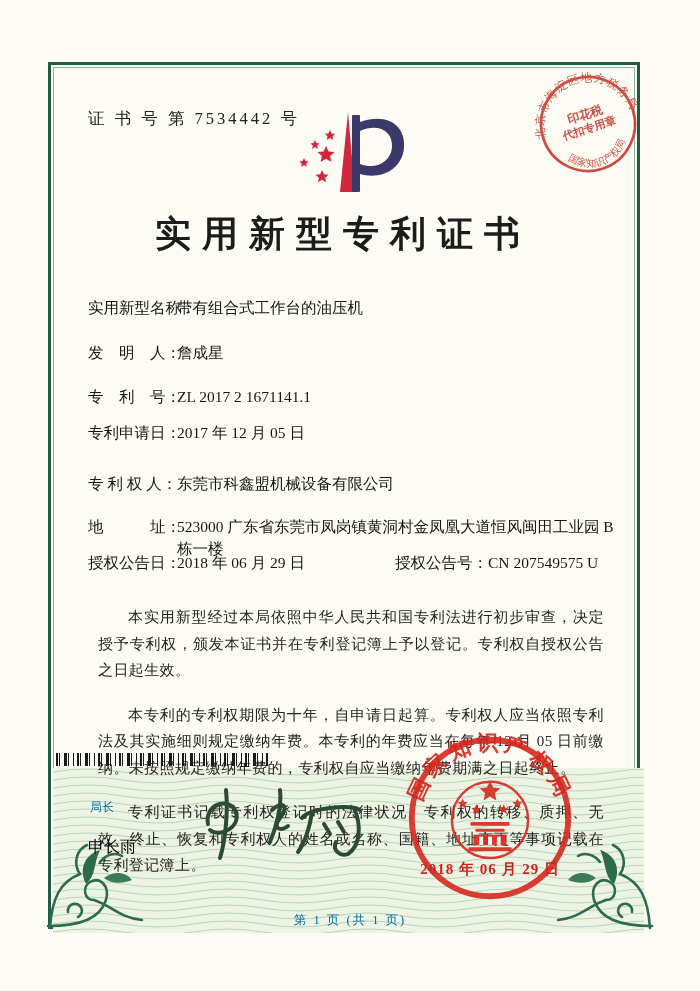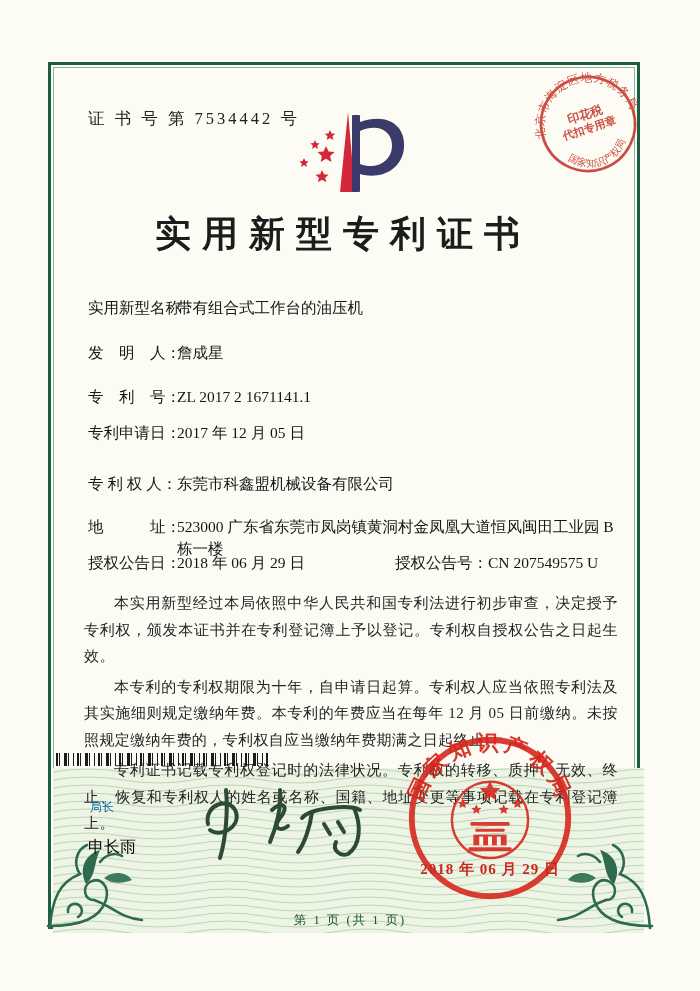--- a/index.html
+++ b/index.html
@@ -31,21 +31,21 @@
   .field-label{display:inline-block;width:89px;vertical-align:top;white-space:nowrap;}
   .field-value{display:inline-block;width:455px;vertical-align:top;}
   .row1{top:297px}.row2{top:342px}.row3{top:386px}.row4{top:422px}
   .row5{top:473px}.row6{top:516px}.row7{top:552px;white-space:nowrap;}
   .grant-right{position:absolute;left:307px;top:0;}
   
   .paragraphs{
     position:absolute;left:80px;top:586px;width:542px;
     font-size:15px;line-height:26.5px;text-align:justify;color:#242424;letter-spacing:.4px;
   }
-  .paragraphs p{margin:4px;text-indent:2em;}
+  .paragraphs p{margin:18px;text-indent:2em;}
   
   .guilloche{position:absolute;left:53px;top:768px;z-index:0;}
   .barcode{
     position:absolute;left:56px;top:753px;width:212px;height:13px;z-index:1;
     background:repeating-linear-gradient(90deg,
       #1b1b1b 0 2px,transparent 2px 3px,
       #1b1b1b 3px 4px,transparent 4px 8px,
       #1b1b1b 8px 11px,transparent 11px 12px,
       #1b1b1b 12px 13px,transparent 13px 17px,
       #1b1b1b 17px 18px,transparent 18px 21px);
@@ -53,21 +53,21 @@
   .director-title{position:absolute;left:90px;top:799px;font-size:12px;z-index:2;color:#0369a1;}
   .director-name{position:absolute;left:88px;top:837px;font-size:16px;z-index:2;color:#000000;}
   .signature{position:absolute;left:180px;top:780px;z-index:2;}
   .seal{position:absolute;left:402px;top:730px;z-index:2;}
   .seal-date{
     position:absolute;left:400px;top:860px;width:180px;text-align:center;z-index:3;
     color:#c8271d;font-size:15px;letter-spacing:1px;font-weight:600;
   }
   .footer{
     position:absolute;left:0;top:912px;width:700px;text-align:center;z-index:2;
-    font-size:12.5px;color:#14532d;letter-spacing:2px;
+    font-size:12.5px;color:#0369a1;letter-spacing:2px;
   }
   .tax-stamp{position:absolute;left:528px;top:62px;z-index:4;opacity:.88;}
   .corner{position:absolute;z-index:1;}
   .corner-bl{left:40px;top:832px;}
   .corner-br{left:552px;top:832px;transform:scaleX(-1);}
 </style>
 </head>
 <body>
 
 <div class="page">

